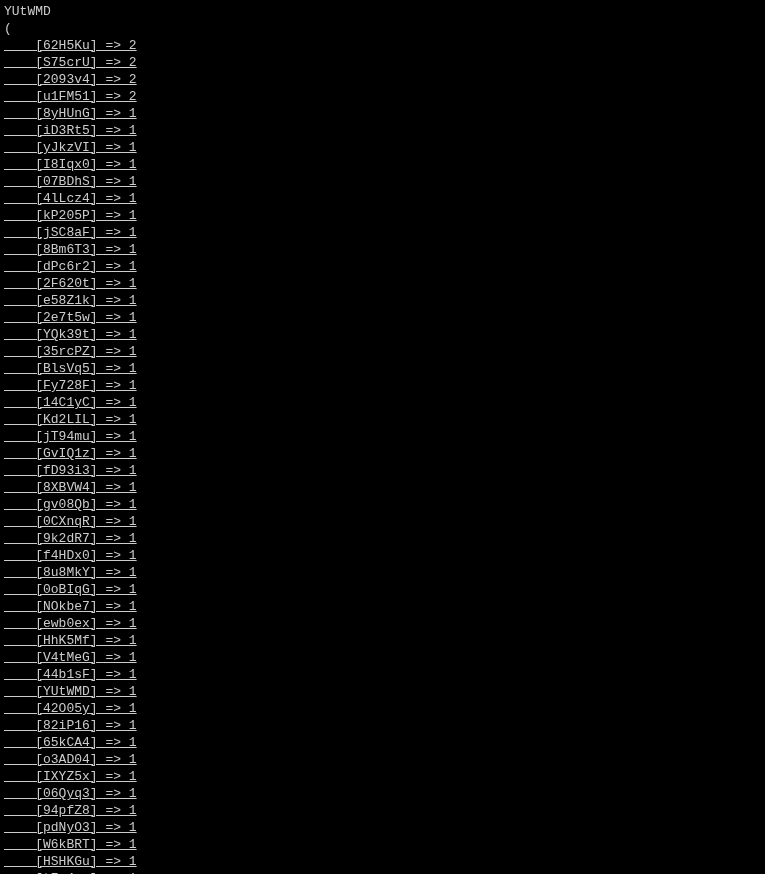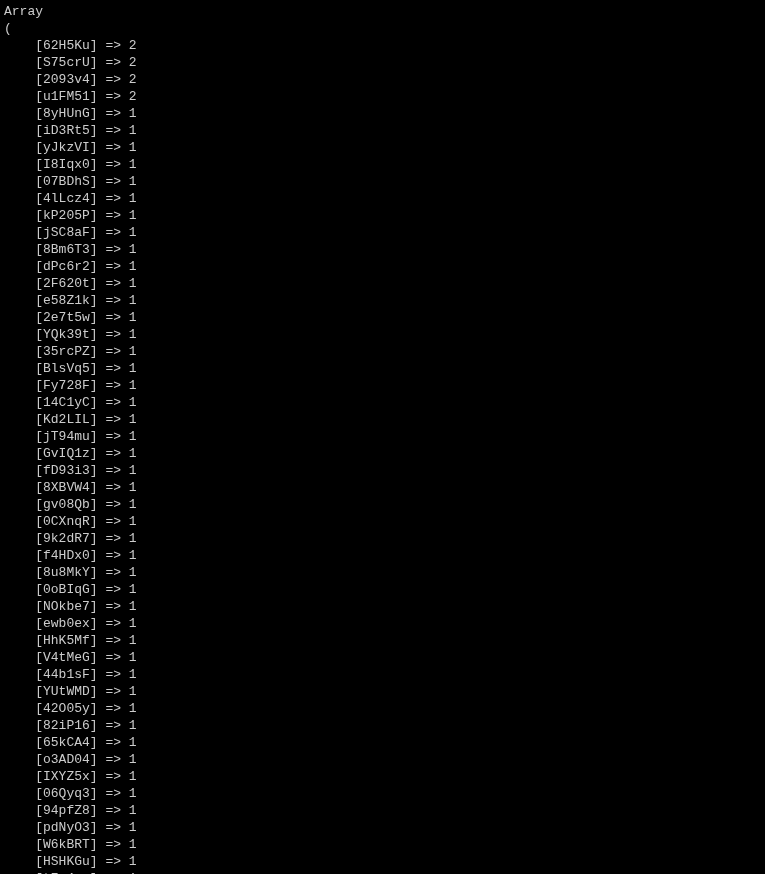--- a/index.html
+++ b/index.html
@@ -22,23 +22,24 @@
       white-space: pre;
     }
     .array-open {
       white-space: pre;
     }
     .array-entries {
       white-space: pre;
     }
     .array-entry {
       white-space: pre;
+      text-decoration: underline;
     }
   </style>
 </head>
 <body>
 
 <div class="terminal">
-  <div class="array-header">Array</div>
+  <div class="array-header">YUtWMD</div>
   <div class="array-open">(</div>
   <div class="array-entries"><div class="array-entry">    [62H5Ku] =&gt; 2</div><div class="array-entry">    [S75crU] =&gt; 2</div><div class="array-entry">    [2093v4] =&gt; 2</div><div class="array-entry">    [u1FM51] =&gt; 2</div><div class="array-entry">    [8yHUnG] =&gt; 1</div><div class="array-entry">    [iD3Rt5] =&gt; 1</div><div class="array-entry">    [yJkzVI] =&gt; 1</div><div class="array-entry">    [I8Iqx0] =&gt; 1</div><div class="array-entry">    [07BDhS] =&gt; 1</div><div class="array-entry">    [4lLcz4] =&gt; 1</div><div class="array-entry">    [kP205P] =&gt; 1</div><div class="array-entry">    [jSC8aF] =&gt; 1</div><div class="array-entry">    [8Bm6T3] =&gt; 1</div><div class="array-entry">    [dPc6r2] =&gt; 1</div><div class="array-entry">    [2F620t] =&gt; 1</div><div class="array-entry">    [e58Z1k] =&gt; 1</div><div class="array-entry">    [2e7t5w] =&gt; 1</div><div class="array-entry">    [YQk39t] =&gt; 1</div><div class="array-entry">    [35rcPZ] =&gt; 1</div><div class="array-entry">    [BlsVq5] =&gt; 1</div><div class="array-entry">    [Fy728F] =&gt; 1</div><div class="array-entry">    [14C1yC] =&gt; 1</div><div class="array-entry">    [Kd2LIL] =&gt; 1</div><div class="array-entry">    [jT94mu] =&gt; 1</div><div class="array-entry">    [GvIQ1z] =&gt; 1</div><div class="array-entry">    [fD93i3] =&gt; 1</div><div class="array-entry">    [8XBVW4] =&gt; 1</div><div class="array-entry">    [gv08Qb] =&gt; 1</div><div class="array-entry">    [0CXnqR] =&gt; 1</div><div class="array-entry">    [9k2dR7] =&gt; 1</div><div class="array-entry">    [f4HDx0] =&gt; 1</div><div class="array-entry">    [8u8MkY] =&gt; 1</div><div class="array-entry">    [0oBIqG] =&gt; 1</div><div class="array-entry">    [NOkbe7] =&gt; 1</div><div class="array-entry">    [ewb0ex] =&gt; 1</div><div class="array-entry">    [HhK5Mf] =&gt; 1</div><div class="array-entry">    [V4tMeG] =&gt; 1</div><div class="array-entry">    [44b1sF] =&gt; 1</div><div class="array-entry">    [YUtWMD] =&gt; 1</div><div class="array-entry">    [42O05y] =&gt; 1</div><div class="array-entry">    [82iP16] =&gt; 1</div><div class="array-entry">    [65kCA4] =&gt; 1</div><div class="array-entry">    [o3AD04] =&gt; 1</div><div class="array-entry">    [IXYZ5x] =&gt; 1</div><div class="array-entry">    [06Qyq3] =&gt; 1</div><div class="array-entry">    [94pfZ8] =&gt; 1</div><div class="array-entry">    [pdNyO3] =&gt; 1</div><div class="array-entry">    [W6kBRT] =&gt; 1</div><div class="array-entry">    [HSHKGu] =&gt; 1</div><div class="array-entry">    [t7y4eo] =&gt; 1</div></div>
 
 </div>
 
 </body></html>

